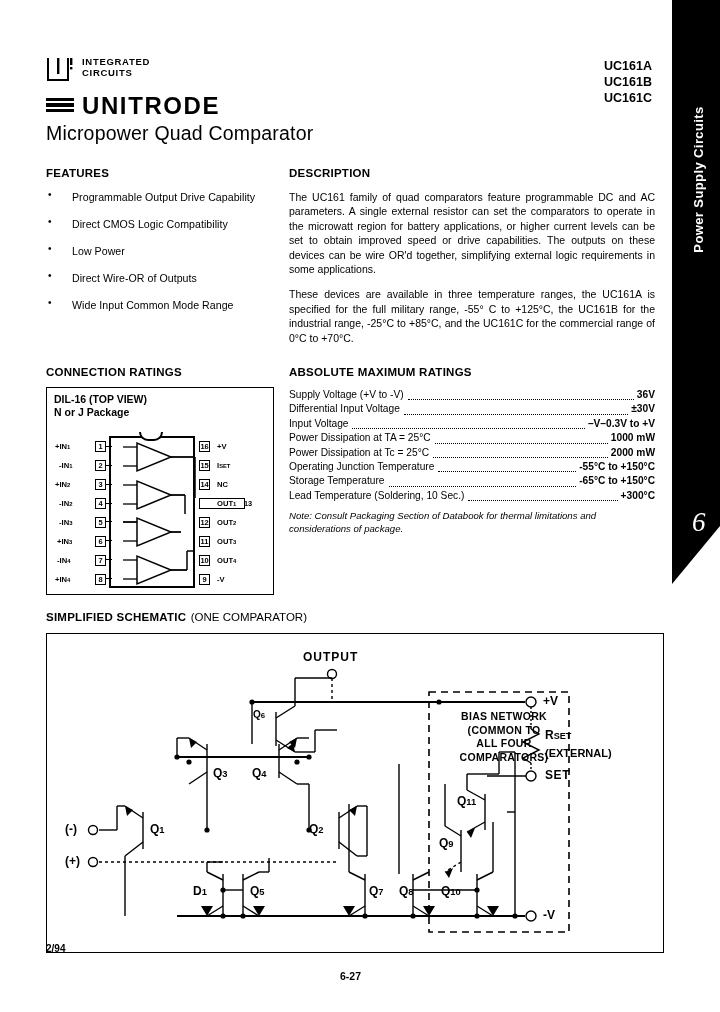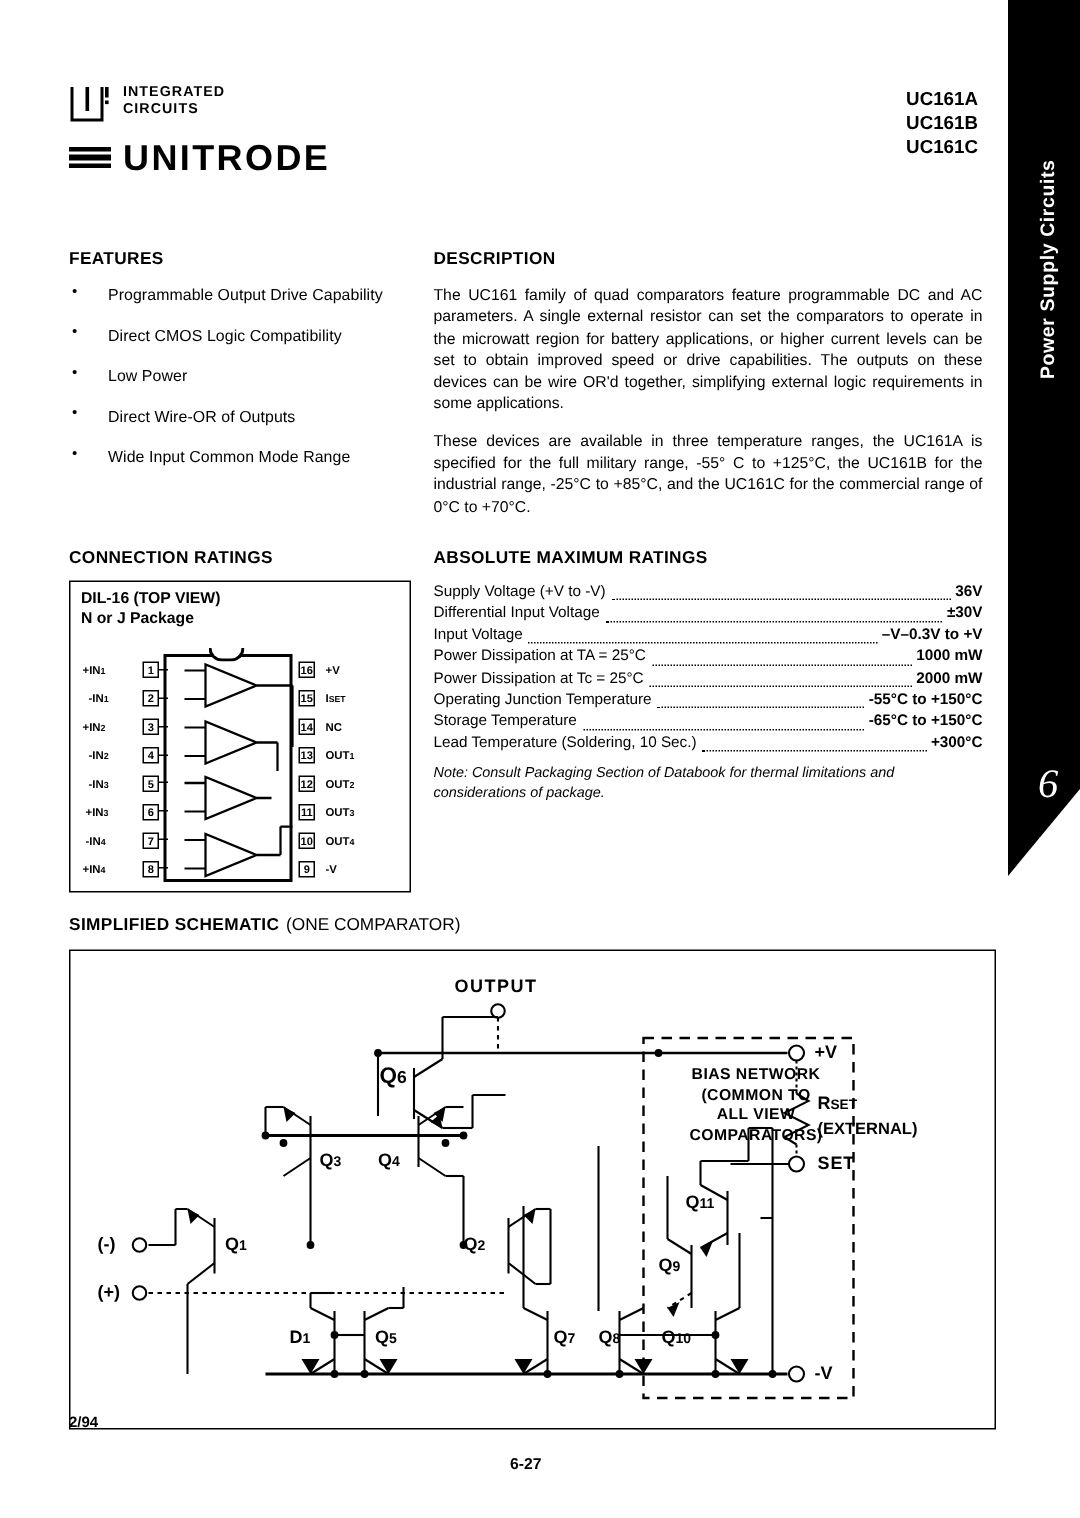--- a/index.html
+++ b/index.html
@@ -246,20 +246,21 @@
       <div class="brand-name">UNITRODE</div>
     </div>
   </div>
 
   <div class="partnums">
     <div>UC161A</div>
     <div>UC161B</div>
     <div>UC161C</div>
   </div>
 
+  <div class="doc-title">Micropower Quad Comparator</div>
 
   <div class="features">
     <div class="sec-head">FEATURES</div>
     <ul class="feat-list">
       <li>Programmable Output Drive Capability</li>
       <li>Direct CMOS Logic Compatibility</li>
       <li>Low Power</li>
       <li>Direct Wire-OR of Outputs</li>
       <li>Wide Input Common Mode Range</li>
     </ul>
@@ -342,21 +343,21 @@
         <div class="pin-box" style="left:48px;top:142px;">8</div>
         <div class="pin" style="left:8px;top:143px;">+IN<span style="font-size:0.78em;">4</span></div>
         <div class="pin-lead" style="left:59px;top:146px;width:6px;"></div>
 
         <div class="pin-box" style="left:152px;top:9px;">16</div>
         <div class="pin" style="left:170px;top:10px;">+V</div>
         <div class="pin-box" style="left:152px;top:28px;">15</div>
         <div class="pin" style="left:170px;top:29px;">I<span style="font-size:0.76em;">SET</span></div>
         <div class="pin-box" style="left:152px;top:47px;">14</div>
         <div class="pin" style="left:170px;top:48px;">NC</div>
-        <div class="pin-box" style="left:152px;top:66px;">13</div>
+        <div class="pin-box" style="left:152px;top:66px;padding-left:44px;">13</div>
         <div class="pin" style="left:170px;top:67px;">OUT<span style="font-size:0.78em;">1</span></div>
         <div class="pin-box" style="left:152px;top:85px;">12</div>
         <div class="pin" style="left:170px;top:86px;">OUT<span style="font-size:0.78em;">2</span></div>
         <div class="pin-box" style="left:152px;top:104px;">11</div>
         <div class="pin" style="left:170px;top:105px;">OUT<span style="font-size:0.78em;">3</span></div>
         <div class="pin-box" style="left:152px;top:123px;">10</div>
         <div class="pin" style="left:170px;top:124px;">OUT<span style="font-size:0.78em;">4</span></div>
         <div class="pin-box" style="left:152px;top:142px;">9</div>
         <div class="pin" style="left:170px;top:143px;">-V</div>
       </div>
@@ -567,32 +568,32 @@
       <div style="position:absolute;left:496px;top:60px;font-size:12px;font-weight:bold;">+V</div>
       <div style="position:absolute;left:496px;top:274px;font-size:12px;font-weight:bold;">-V</div>
       <div style="position:absolute;left:498px;top:134px;font-size:12px;font-weight:bold;letter-spacing:0.6px;">SET</div>
       <div style="position:absolute;left:498px;top:94px;font-size:12px;font-weight:bold;">
         <span>R<span style="font-size:0.76em;">SET</span></span>
       </div>
       <div style="position:absolute;left:498px;top:113px;font-size:11px;font-weight:bold;">(EXTERNAL)</div>
       <div style="position:absolute;left:392px;top:76px;width:130px;text-align:center;font-size:10.5px;font-weight:bold;line-height:13.5px;letter-spacing:0.3px;">
         <div>BIAS NETWORK</div>
         <div>(COMMON TO</div>
-        <div>ALL VIEW</div>
+        <div>ALL FOUR</div>
         <div>COMPARATORS)</div>
       </div>
       <div style="position:absolute;left:18px;top:188px;font-size:12px;font-weight:bold;">(-)</div>
       <div style="position:absolute;left:18px;top:220px;font-size:12px;font-weight:bold;">(+)</div>
 
       <div style="position:absolute;left:103px;top:188px;font-size:12px;font-weight:bold;">Q<span style="font-size:0.78em;">1</span></div>
       <div style="position:absolute;left:262px;top:188px;font-size:12px;font-weight:bold;">Q<span style="font-size:0.78em;">2</span></div>
       <div style="position:absolute;left:166px;top:132px;font-size:12px;font-weight:bold;">Q<span style="font-size:0.78em;">3</span></div>
       <div style="position:absolute;left:205px;top:132px;font-size:12px;font-weight:bold;">Q<span style="font-size:0.78em;">4</span></div>
       <div style="position:absolute;left:203px;top:250px;font-size:12px;font-weight:bold;">Q<span style="font-size:0.78em;">5</span></div>
-      <div style="position:absolute;left:206px;top:75px;font-size:15px;font-weight:bold;">Q<span style="font-size:0.78em;">6</span></div>
+      <div style="position:absolute;left:206px;top:75px;font-size:10px;font-weight:bold;">Q<span style="font-size:0.78em;">6</span></div>
       <div style="position:absolute;left:322px;top:250px;font-size:12px;font-weight:bold;">Q<span style="font-size:0.78em;">7</span></div>
       <div style="position:absolute;left:352px;top:250px;font-size:12px;font-weight:bold;">Q<span style="font-size:0.78em;">8</span></div>
       <div style="position:absolute;left:392px;top:202px;font-size:12px;font-weight:bold;">Q<span style="font-size:0.78em;">9</span></div>
       <div style="position:absolute;left:394px;top:250px;font-size:12px;font-weight:bold;">Q<span style="font-size:0.78em;">10</span></div>
       <div style="position:absolute;left:410px;top:160px;font-size:12px;font-weight:bold;">Q<span style="font-size:0.78em;">11</span></div>
       <div style="position:absolute;left:146px;top:250px;font-size:12px;font-weight:bold;">D<span style="font-size:0.78em;">1</span></div>
     </div>
   </div>
 
   <div class="rev">2/94</div>

